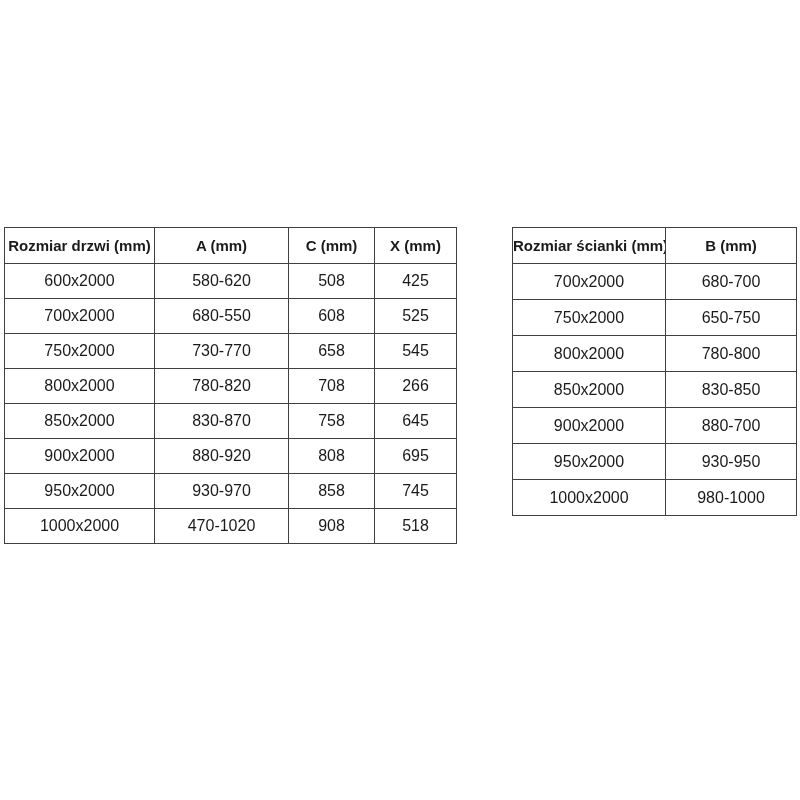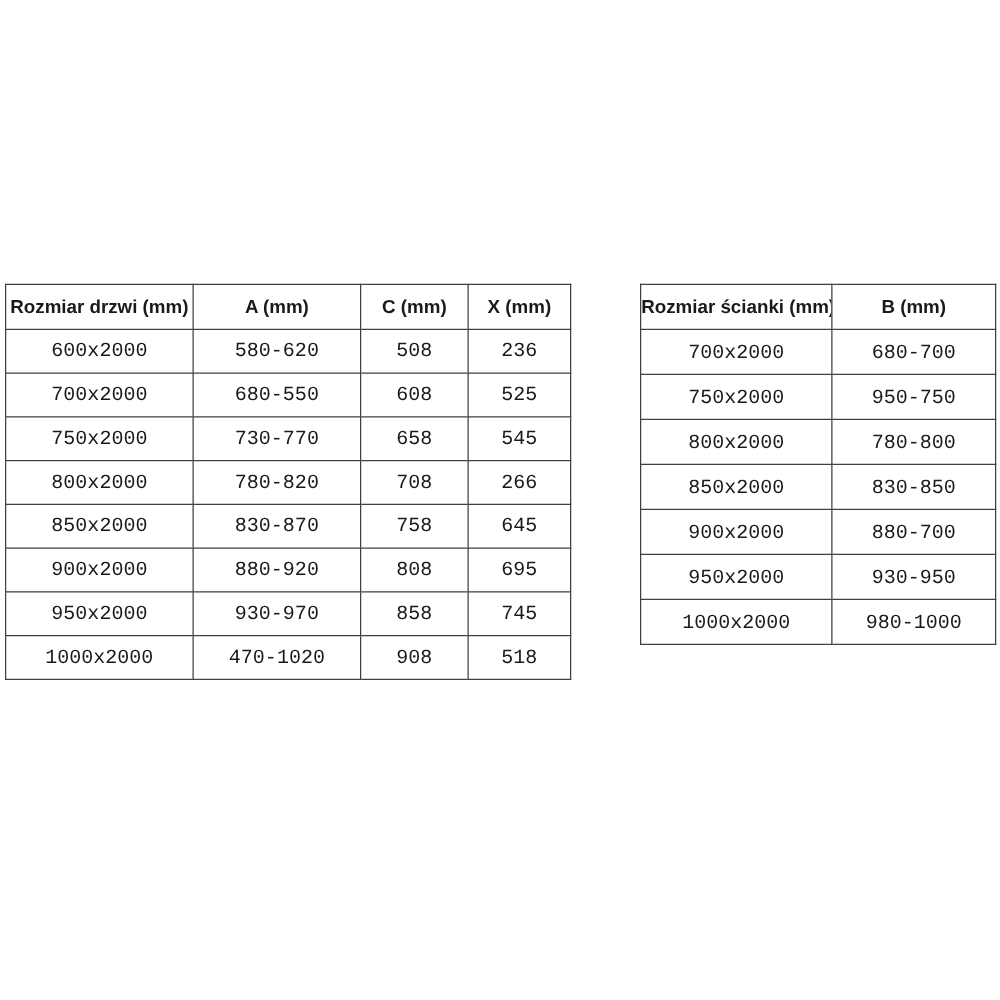--- a/index.html
+++ b/index.html
@@ -32,21 +32,20 @@
     white-space: nowrap;
   }
   table.spec th {
     font-size: 15px;
     font-weight: bold;
     height: 35px;
   }
   table.spec td {
     font-size: 16px;
     font-weight: normal;
-    font-family: Liberation Mono, monospace;
   }
   #doors-table { left: 4px; width: 452px; }
   #doors-table td { height: 34px; }
   #doors-table col.c1 { width: 150px; }
   #doors-table col.c2 { width: 134px; }
   #doors-table col.c3 { width: 86px; }
   #doors-table col.c4 { width: 82px; }
 
   #wall-table { left: 512px; width: 284px; }
   #wall-table td { height: 35px; }
@@ -71,21 +70,21 @@
         <th>A (mm)</th>
         <th>C (mm)</th>
         <th>X (mm)</th>
       </tr>
     </thead>
     <tbody>
       <tr>
         <td>600x2000</td>
         <td>580-620</td>
         <td>508</td>
-        <td>236</td>
+        <td>425</td>
       </tr>
       <tr>
         <td>700x2000</td>
         <td>680-550</td>
         <td>608</td>
         <td>525</td>
       </tr>
       <tr>
         <td>750x2000</td>
         <td>730-770</td>
@@ -136,21 +135,21 @@
         <th>B (mm)</th>
       </tr>
     </thead>
     <tbody>
       <tr>
         <td>700x2000</td>
         <td>680-700</td>
       </tr>
       <tr>
         <td>750x2000</td>
-        <td>950-750</td>
+        <td>650-750</td>
       </tr>
       <tr>
         <td>800x2000</td>
         <td>780-800</td>
       </tr>
       <tr>
         <td>850x2000</td>
         <td>830-850</td>
       </tr>
       <tr>

